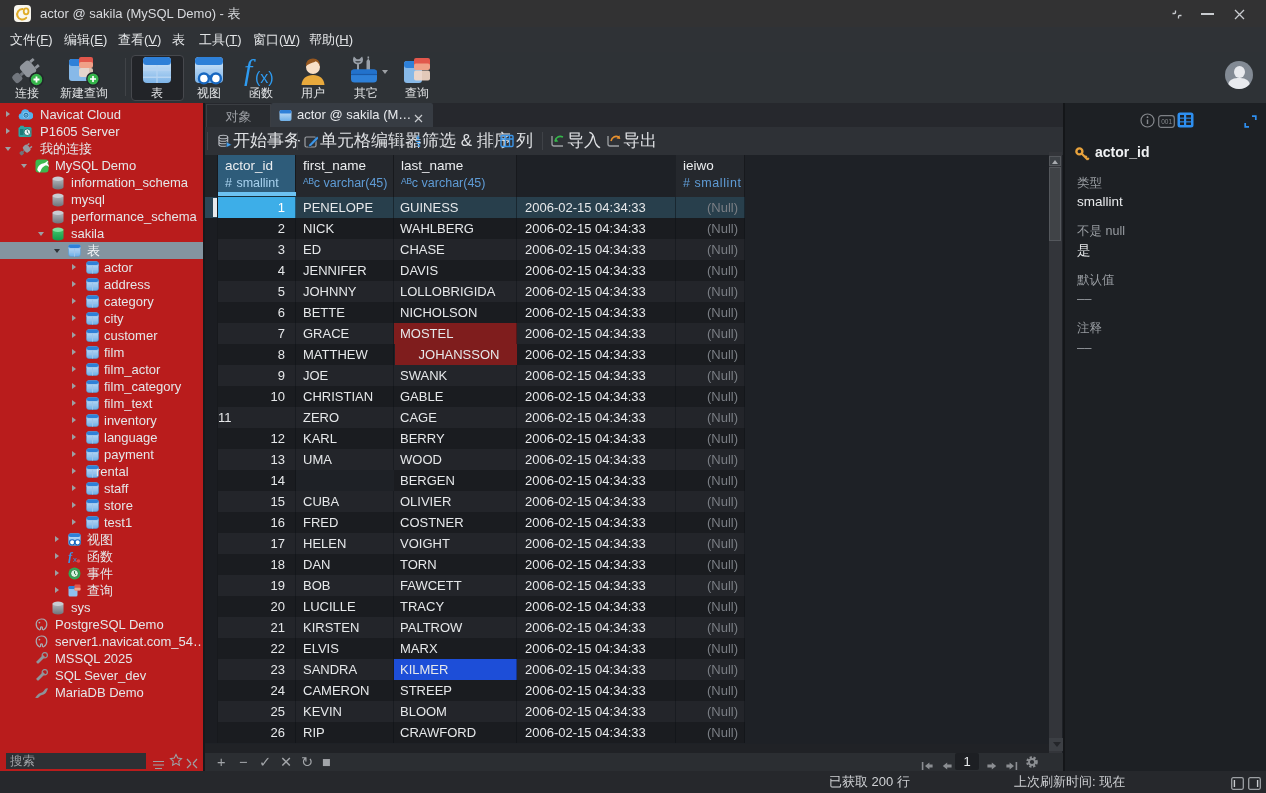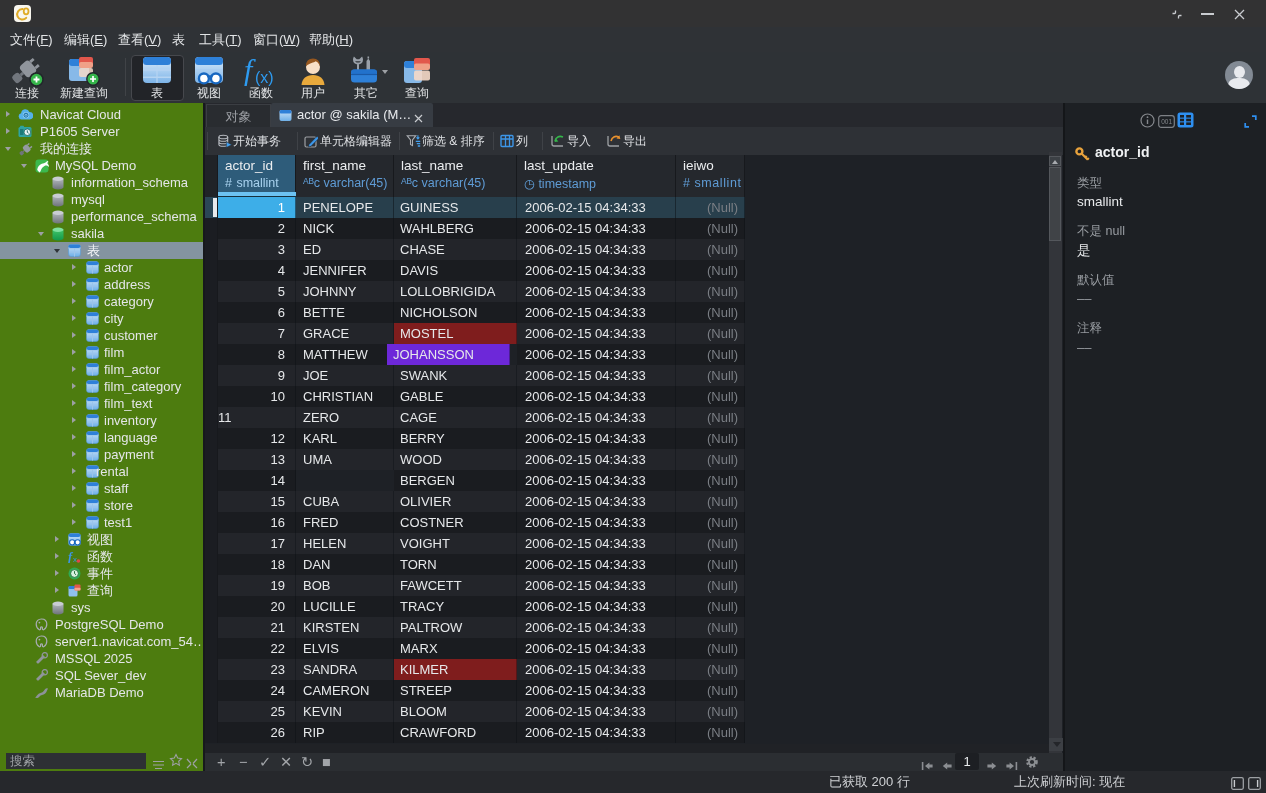--- a/index.html
+++ b/index.html
@@ -3,29 +3,29 @@
 <style>
 *{margin:0;padding:0;box-sizing:border-box;}
 html,body{width:1266px;height:793px;overflow:hidden;background:#1e2126;font-family:"Liberation Sans",sans-serif;}
 .ab{position:absolute;}
 .nw{white-space:nowrap;}
 #titlebar{left:0;top:0;width:1266px;height:27px;background:#323233;}
 #menubar{left:0;top:27px;width:1266px;height:25px;background:#2f3236;}
 #toolbar{left:0;top:52px;width:1266px;height:51px;background:#2e3236;}
 .mitem{position:absolute;top:0;height:25px;line-height:25px;font-size:13px;color:#e2e4e6;white-space:nowrap;}
 .tlabel{position:absolute;top:33px;font-size:12px;color:#e2e4e6;text-align:center;white-space:nowrap;}
-#sidebar{left:0;top:103px;width:208px;height:668px;background:#4d7c0f;}
+#sidebar{left:0;top:103px;width:208px;height:668px;background:#b91c1c;}
 #sideborder{left:203px;top:103px;width:2px;height:668px;background:#17191c;}
 .trow{position:absolute;left:0;width:203px;height:17px;line-height:17px;font-size:13px;color:#e4e6e8;white-space:nowrap;}
 .arr-r{position:absolute;top:5px;width:0;height:0;border-left:4.5px solid #9da0a4;border-top:3.5px solid transparent;border-bottom:3.5px solid transparent;}
 .arr-d{position:absolute;top:6.5px;width:0;height:0;border-top:4.5px solid #9da0a4;border-left:3.5px solid transparent;border-right:3.5px solid transparent;}
 .ticon{position:absolute;top:2px;}
 #tabbar{left:205px;top:103px;width:858px;height:24px;background:#26282d;}
 #gridbar{left:205px;top:127px;width:858px;height:28px;background:#2e3136;}
-.gtool{position:absolute;top:0;height:28px;line-height:28px;font-size:12px;color:#dfe1e4;white-space:nowrap;}
+.gtool{position:absolute;top:0;height:28px;line-height:28px;font-size:17px;color:#dfe1e4;white-space:nowrap;}
 .hcell{position:absolute;top:0;height:42px;background:#25282d;border-right:1px solid #17191d;overflow:hidden;}
 .hname{position:absolute;left:7px;top:3px;font-size:13.5px;color:#eceef0;}
 .htype{position:absolute;left:7px;top:21px;font-size:12.5px;color:#5f9cd6;white-space:nowrap;}
 .dcell{position:absolute;top:0;height:21px;line-height:21px;font-size:13px;color:#e6e8ea;white-space:nowrap;overflow:hidden;}
 #rpanel{left:1065px;top:103px;width:201px;height:668px;background:#1d2024;}
 #rborder{left:1063px;top:103px;width:2px;height:668px;background:#141619;}
 .rlabel{position:absolute;left:12px;font-size:12.5px;color:#989ca1;}
 .rvalue{position:absolute;left:12px;font-size:13.5px;color:#e8eaec;}
 #hstrip{left:205px;top:744px;width:844px;height:9px;background:#202226;}
 #btoolbar{left:205px;top:753px;width:858px;height:18px;background:#2b2e32;}
@@ -54,20 +54,21 @@
 </defs>
   </svg>
 
 <div id="titlebar" class="ab">
 <div class="ab" style="left:14px;top:5px;width:17px;height:17px;border-radius:4px;background:#f8f6ee;">
       <svg width="17" height="17" viewBox="0 0 17 17" style="position:absolute;left:0;top:0">
         <path d="M12.2 12.8A5.2 5.2 0 1 1 8.6 4.1" fill="none" stroke="#dfab28" stroke-width="2" stroke-linecap="round"></path>
         <ellipse cx="12.1" cy="6.3" rx="2.4" ry="3" fill="none" stroke="#dfab28" stroke-width="1.8"></ellipse>
       </svg>
     </div>
+<div class="ab nw" style="left:40px;top:0;height:27px;line-height:27px;font-size:13px;color:#d8dade;">actor @ sakila (MySQL Demo) - 表</div>
 <div class="ab" style="left:1170px;top:7px;"><svg width="14" height="13" viewBox="0 0 14 13" style="">
         <path d="M5.5 2.5v2a1 1 0 0 1-1 1h-2M8.5 10.5v-2a1 1 0 0 1 1-1h2" stroke="#c9ccd0" stroke-width="1.3" fill="none"></path>
       </svg></div>
 <div class="ab" style="left:1201px;top:13px;width:13px;height:1.6px;background:#c9ccd0;"></div>
 <div class="ab" style="left:1233px;top:7px;"><svg width="13" height="13" viewBox="0 0 13 13" style="">
         <path d="M2 2l9 9M11 2l-9 9" stroke="#c9ccd0" stroke-width="1.3"></path>
       </svg></div>
 </div>
 <div id="menubar" class="ab">
 <div class="mitem" style="left:10px;">文件(<u>F</u>)</div>
@@ -566,24 +567,20 @@
       <div class="hname">actor_id</div>
       <div class="htype" style="color:#a9d2ef;"><span style="letter-spacing:1px">#</span> smallint</div>
     </div>
 <div class="hcell" style="left:91px;width:98px;">
       <div class="hname">first_name</div>
       <div class="htype" style="">ᴬᴮc varchar(45)</div>
     </div>
 <div class="hcell" style="left:189px;width:123px;">
       <div class="hname">last_name</div>
       <div class="htype" style="">ᴬᴮc varchar(45)</div>
-    </div>
-<div class="hcell" style="left:312px;width:159px;">
-      <div class="hname">last_update</div>
-      <div class="htype" style="">◷ timestamp</div>
     </div>
 <div class="hcell" style="left:471px;width:69px;">
       <div class="hname">ieiwo</div>
       <div class="htype" style=""><span style="letter-spacing:1px">#</span> <span style="letter-spacing:0.6px">smallint</span></div>
     </div>
 <div class="ab" style="left:13px;top:37px;width:78px;height:3.5px;background:#6cc2f2;"></div>
 <div class="ab" style="left:13px;top:40.5px;width:78px;height:1.5px;background:#16303e;"></div>
 <div class="ab" style="left:0;top:42px;width:13px;height:21px;background:#2b4656;border-right:1px solid #17191d;">
       <div class="ab" style="left:8px;top:1px;width:3.5px;height:19px;background:#e8eaec;"></div>
     </div>
@@ -624,21 +621,21 @@
 <div class="dcell" style="left:471px;top:147px;width:69px;background:#1a1c20;border-right:1px solid rgba(10,12,16,0.35);color:#7a7e84;text-align:right;padding-right:6px;">(Null)</div>
 <div class="ab" style="left:0;top:168px;width:13px;height:21px;background:#1b1d22;border-right:1px solid #17191d;"></div>
 <div class="dcell" style="left:13px;top:168px;width:78px;background:#23252a;border-right:1px solid rgba(10,12,16,0.35);text-align:right;padding-right:10px;">7</div>
 <div class="dcell" style="left:91px;top:168px;width:98px;background:#23252a;border-right:1px solid rgba(10,12,16,0.35);padding-left:7px;">GRACE</div>
 <div class="dcell" style="left:189px;top:168px;width:123px;background:#7f1d1d;border-right:1px solid rgba(10,12,16,0.35);padding-left:6px;">MOSTEL</div>
 <div class="dcell" style="left:312px;top:168px;width:159px;background:#23252a;border-right:1px solid rgba(10,12,16,0.35);padding-left:8px;">2006-02-15 04:34:33</div>
 <div class="dcell" style="left:471px;top:168px;width:69px;background:#23252a;border-right:1px solid rgba(10,12,16,0.35);color:#7a7e84;text-align:right;padding-right:6px;">(Null)</div>
 <div class="ab" style="left:0;top:189px;width:13px;height:21px;background:#1b1d22;border-right:1px solid #17191d;"></div>
 <div class="dcell" style="left:13px;top:189px;width:78px;background:#1a1c20;border-right:1px solid rgba(10,12,16,0.35);text-align:right;padding-right:10px;">8</div>
 <div class="dcell" style="left:91px;top:189px;width:98px;background:#1a1c20;border-right:1px solid rgba(10,12,16,0.35);padding-left:7px;">MATTHEW</div>
-<div class="dcell" style="left:182px;top:189px;width:123px;background:#6d28d9;border-right:1px solid rgba(10,12,16,0.35);padding-left:6px;">JOHANSSON</div>
+<div class="dcell" style="left:190px;top:189px;width:123px;background:#7f1d1d;border-right:1px solid rgba(10,12,16,0.35);padding-left:6px;text-align:center;">JOHANSSON</div>
 <div class="dcell" style="left:312px;top:189px;width:159px;background:#1a1c20;border-right:1px solid rgba(10,12,16,0.35);padding-left:8px;">2006-02-15 04:34:33</div>
 <div class="dcell" style="left:471px;top:189px;width:69px;background:#1a1c20;border-right:1px solid rgba(10,12,16,0.35);color:#7a7e84;text-align:right;padding-right:6px;">(Null)</div>
 <div class="ab" style="left:0;top:210px;width:13px;height:21px;background:#1b1d22;border-right:1px solid #17191d;"></div>
 <div class="dcell" style="left:13px;top:210px;width:78px;background:#23252a;border-right:1px solid rgba(10,12,16,0.35);text-align:right;padding-right:10px;">9</div>
 <div class="dcell" style="left:91px;top:210px;width:98px;background:#23252a;border-right:1px solid rgba(10,12,16,0.35);padding-left:7px;">JOE</div>
 <div class="dcell" style="left:189px;top:210px;width:123px;background:#23252a;border-right:1px solid rgba(10,12,16,0.35);padding-left:6px;">SWANK</div>
 <div class="dcell" style="left:312px;top:210px;width:159px;background:#23252a;border-right:1px solid rgba(10,12,16,0.35);padding-left:8px;">2006-02-15 04:34:33</div>
 <div class="dcell" style="left:471px;top:210px;width:69px;background:#23252a;border-right:1px solid rgba(10,12,16,0.35);color:#7a7e84;text-align:right;padding-right:6px;">(Null)</div>
 <div class="ab" style="left:0;top:231px;width:13px;height:21px;background:#1b1d22;border-right:1px solid #17191d;"></div>
 <div class="dcell" style="left:13px;top:231px;width:78px;background:#1a1c20;border-right:1px solid rgba(10,12,16,0.35);text-align:right;padding-right:10px;">10</div>
@@ -714,21 +711,21 @@
 <div class="dcell" style="left:471px;top:462px;width:69px;background:#23252a;border-right:1px solid rgba(10,12,16,0.35);color:#7a7e84;text-align:right;padding-right:6px;">(Null)</div>
 <div class="ab" style="left:0;top:483px;width:13px;height:21px;background:#1b1d22;border-right:1px solid #17191d;"></div>
 <div class="dcell" style="left:13px;top:483px;width:78px;background:#1a1c20;border-right:1px solid rgba(10,12,16,0.35);text-align:right;padding-right:10px;">22</div>
 <div class="dcell" style="left:91px;top:483px;width:98px;background:#1a1c20;border-right:1px solid rgba(10,12,16,0.35);padding-left:7px;">ELVIS</div>
 <div class="dcell" style="left:189px;top:483px;width:123px;background:#1a1c20;border-right:1px solid rgba(10,12,16,0.35);padding-left:6px;">MARX</div>
 <div class="dcell" style="left:312px;top:483px;width:159px;background:#1a1c20;border-right:1px solid rgba(10,12,16,0.35);padding-left:8px;">2006-02-15 04:34:33</div>
 <div class="dcell" style="left:471px;top:483px;width:69px;background:#1a1c20;border-right:1px solid rgba(10,12,16,0.35);color:#7a7e84;text-align:right;padding-right:6px;">(Null)</div>
 <div class="ab" style="left:0;top:504px;width:13px;height:21px;background:#1b1d22;border-right:1px solid #17191d;"></div>
 <div class="dcell" style="left:13px;top:504px;width:78px;background:#23252a;border-right:1px solid rgba(10,12,16,0.35);text-align:right;padding-right:10px;">23</div>
 <div class="dcell" style="left:91px;top:504px;width:98px;background:#23252a;border-right:1px solid rgba(10,12,16,0.35);padding-left:7px;">SANDRA</div>
-<div class="dcell" style="left:189px;top:504px;width:123px;background:#7f1d1d;border-right:1px solid rgba(10,12,16,0.35);padding-left:6px;">KILMER</div>
+<div class="dcell" style="left:189px;top:504px;width:123px;background:#1d4ed8;border-right:1px solid rgba(10,12,16,0.35);padding-left:6px;">KILMER</div>
 <div class="dcell" style="left:312px;top:504px;width:159px;background:#23252a;border-right:1px solid rgba(10,12,16,0.35);padding-left:8px;">2006-02-15 04:34:33</div>
 <div class="dcell" style="left:471px;top:504px;width:69px;background:#23252a;border-right:1px solid rgba(10,12,16,0.35);color:#7a7e84;text-align:right;padding-right:6px;">(Null)</div>
 <div class="ab" style="left:0;top:525px;width:13px;height:21px;background:#1b1d22;border-right:1px solid #17191d;"></div>
 <div class="dcell" style="left:13px;top:525px;width:78px;background:#1a1c20;border-right:1px solid rgba(10,12,16,0.35);text-align:right;padding-right:10px;">24</div>
 <div class="dcell" style="left:91px;top:525px;width:98px;background:#1a1c20;border-right:1px solid rgba(10,12,16,0.35);padding-left:7px;">CAMERON</div>
 <div class="dcell" style="left:189px;top:525px;width:123px;background:#1a1c20;border-right:1px solid rgba(10,12,16,0.35);padding-left:6px;">STREEP</div>
 <div class="dcell" style="left:312px;top:525px;width:159px;background:#1a1c20;border-right:1px solid rgba(10,12,16,0.35);padding-left:8px;">2006-02-15 04:34:33</div>
 <div class="dcell" style="left:471px;top:525px;width:69px;background:#1a1c20;border-right:1px solid rgba(10,12,16,0.35);color:#7a7e84;text-align:right;padding-right:6px;">(Null)</div>
 <div class="ab" style="left:0;top:546px;width:13px;height:21px;background:#1b1d22;border-right:1px solid #17191d;"></div>
 <div class="dcell" style="left:13px;top:546px;width:78px;background:#23252a;border-right:1px solid rgba(10,12,16,0.35);text-align:right;padding-right:10px;">25</div>

